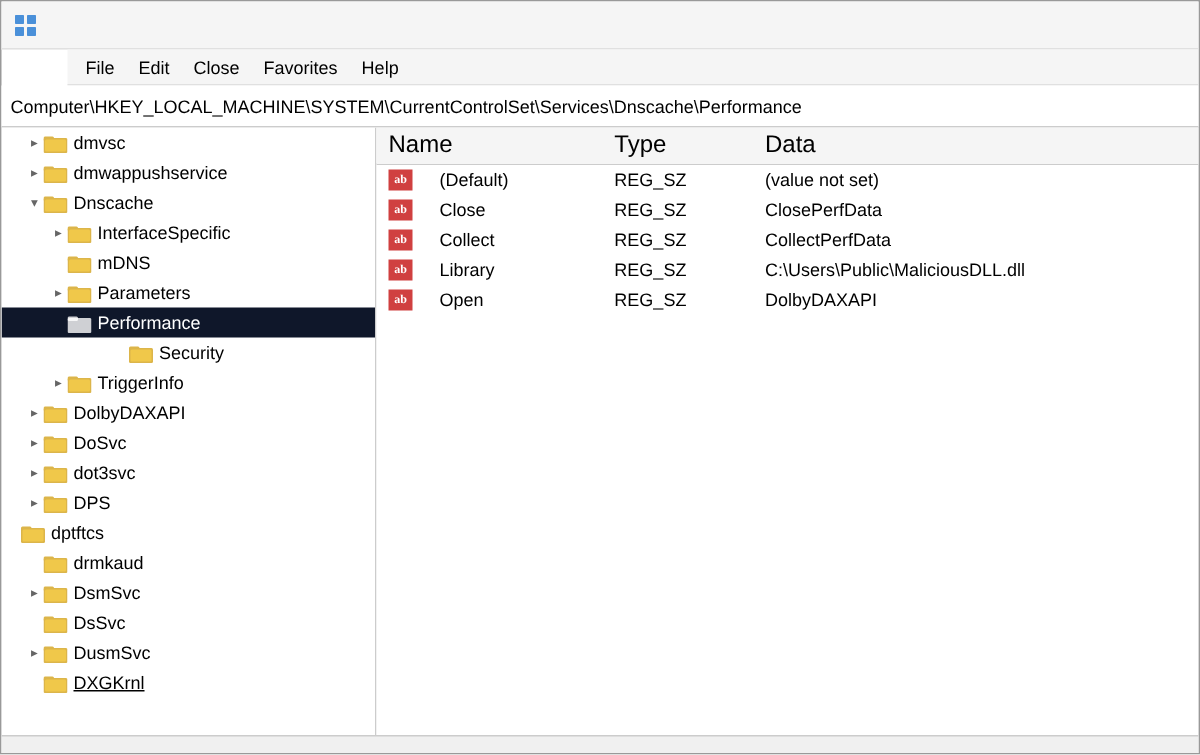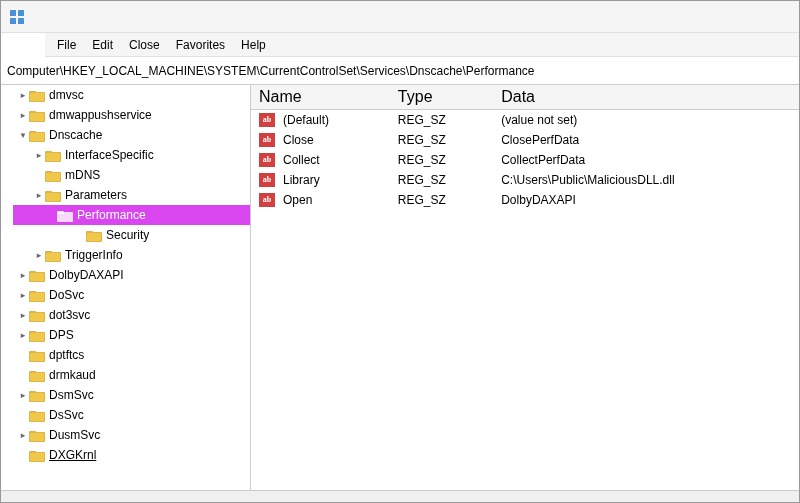--- a/index.html
+++ b/index.html
@@ -109,21 +109,21 @@
       flex-shrink: 0;
     }
     .tree-item {
       display: flex;
       align-items: center;
       padding: 2px 4px;
       cursor: pointer;
       white-space: nowrap;
       height: 20px;
     }
-    .tree-item.selected { background: #d946ef; color: #fff; margin-left: 12px; }
+    .tree-item.selected { background: #0f172a; color: #fff; }
     .tree-item.selected .folder-icon { color: #fff; }
     .tree-expand {
       width: 12px;
       font-size: 9px;
       color: #666;
       display: inline-flex;
       align-items: center;
       justify-content: center;
       flex-shrink: 0;
     }
@@ -168,21 +168,21 @@
     .reg-icon {
       display: inline-block;
       width: 16px;
       height: 14px;
       background: #d04040;
       color: #fff;
       font-size: 8px;
       font-weight: bold;
       text-align: center;
       line-height: 14px;
-      margin-right: 8px;
+      margin-right: 18px;
       vertical-align: middle;
       font-family: serif;
     }
     .cell-with-icon {
       display: flex;
       align-items: center;
     }
 
     
     .tree-panel::-webkit-scrollbar,
@@ -346,21 +346,21 @@
         </div>
         <div class="tree-item" style="padding-left: 16px;">
           <span class="tree-expand">▸</span>
           <svg width="16" height="14" viewBox="0 0 16 14" class="folder-icon">
             <rect x="0" y="4" width="16" height="10" rx="1" fill="#dcb54a"></rect>
             <rect x="0" y="3" width="7" height="3" rx="1" fill="#dcb54a"></rect>
             <rect x="1" y="5" width="14" height="8" rx="1" fill="#f0c84a"></rect>
           </svg>
           <span class="tree-label">DPS</span>
         </div>
-        <div class="tree-item" style="padding-left: 16px;">
+        <div class="tree-item" style="padding-left: 1px;">
           <span class="tree-expand"></span>
           <svg width="16" height="14" viewBox="0 0 16 14" class="folder-icon">
             <rect x="0" y="4" width="16" height="10" rx="1" fill="#dcb54a"></rect>
             <rect x="0" y="3" width="7" height="3" rx="1" fill="#dcb54a"></rect>
             <rect x="1" y="5" width="14" height="8" rx="1" fill="#f0c84a"></rect>
           </svg>
           <span class="tree-label">dptftcs</span>
         </div>
         <div class="tree-item" style="padding-left: 16px;">
           <span class="tree-expand"></span>

